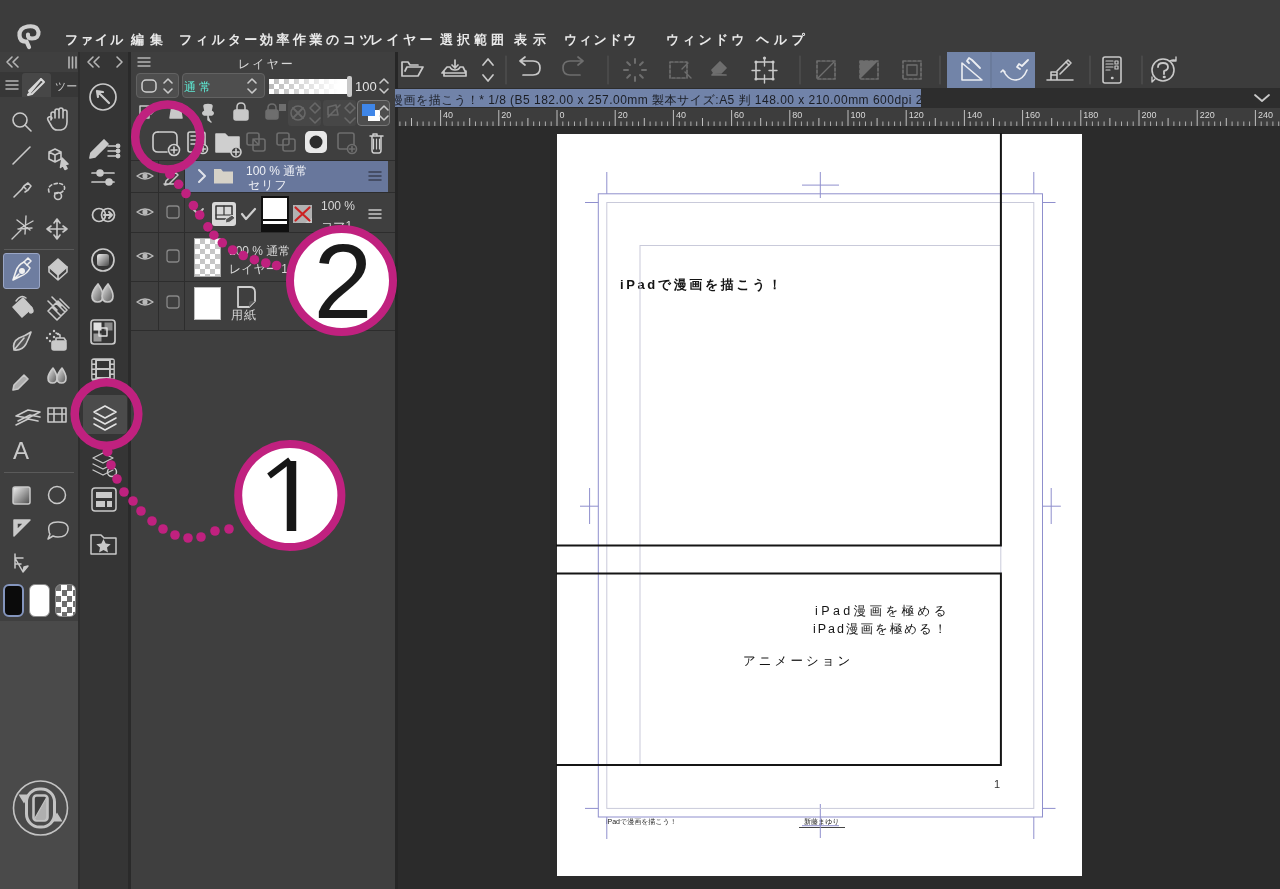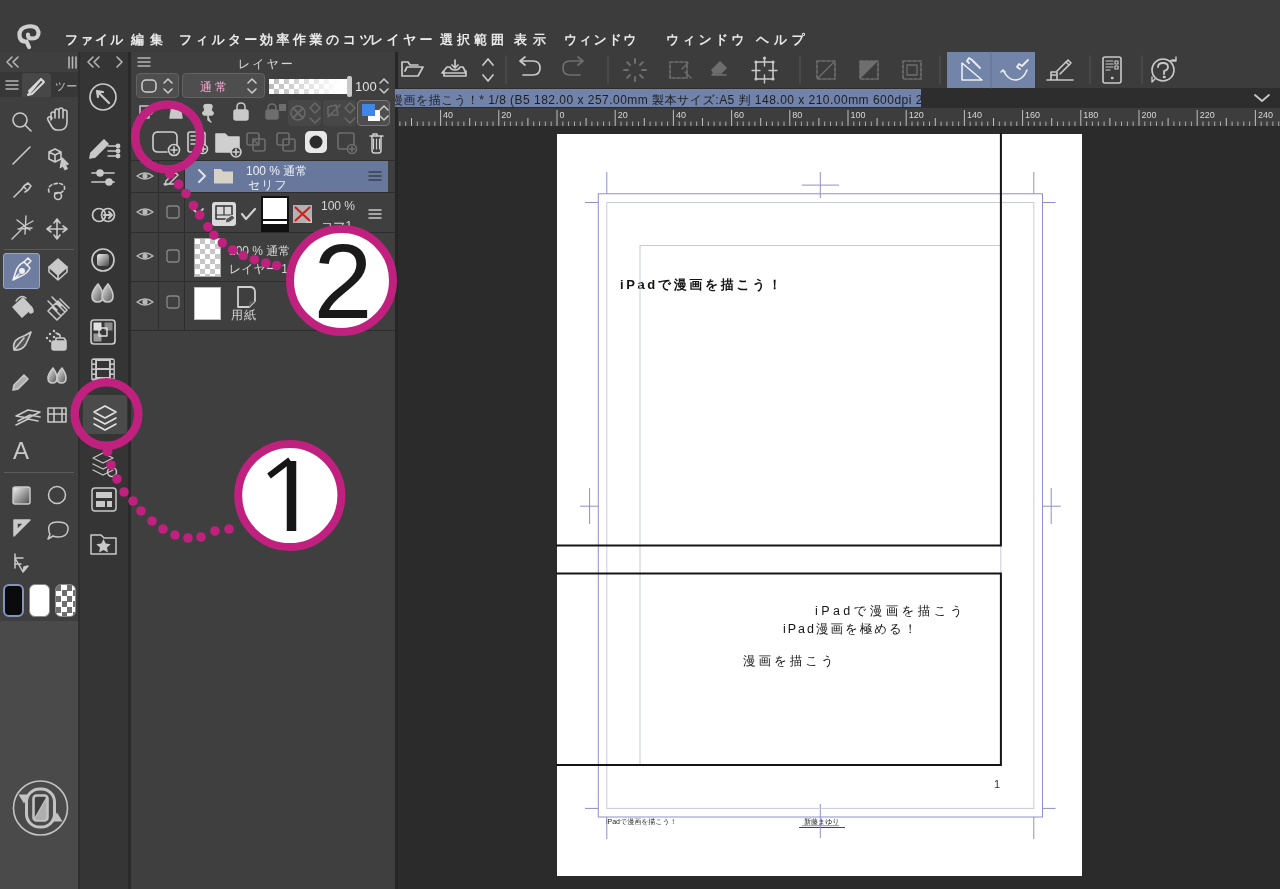--- a/index.html
+++ b/index.html
@@ -31,21 +31,21 @@
 <div class="abs" style="left:83px;top:395px;width:44px;height:39px;background:#4b4b4b;border-radius:4px"></div>
 
 <div class="abs" style="left:3px;top:584px;width:21px;height:33px;background:#0b0b0b;border:2.5px solid #8495bd;border-radius:6px"></div>
 <div class="abs" style="left:29px;top:584px;width:21px;height:33px;background:#ffffff;border:1.5px solid #8a8a8a;border-radius:6px"></div>
 <div class="abs" style="left:55px;top:584px;width:21px;height:33px;border:1.5px solid #8a8a8a;border-radius:6px;background:conic-gradient(#fff 25%,#6e6e6e 0 50%,#fff 0 75%,#6e6e6e 0);background-size:11px 11px"></div>
 
 <div class="dtxt" style="left:238px;top:56px;font-size:12px;letter-spacing:2px">レイヤー</div>
 
 <div class="abs" style="left:136px;top:73px;width:43px;height:25px;background:#4e4e4e;border:1px solid #626262;border-radius:4px"></div>
 <div class="abs" style="left:182px;top:73px;width:83px;height:25px;background:#4e4e4e;border:1px solid #626262;border-radius:4px"></div>
-<div class="dtxt" style="left:200px;top:79px;font-size:12px;letter-spacing:3px;color:#f9a8d4">通常</div>
+<div class="dtxt" style="left:184px;top:79px;font-size:12px;letter-spacing:3px;color:#5eead4">通常</div>
 
 <div class="abs" style="left:269px;top:79px;width:82px;height:15px;background:linear-gradient(to right,rgba(255,255,255,0),#fff 85%),conic-gradient(#b9b9b9 25%,#fff 0 50%,#b9b9b9 0 75%,#fff 0);background-size:100% 100%,10px 10px"></div>
 <div class="abs" style="left:347px;top:76px;width:5px;height:21px;background:#c9c9c9;border-radius:2px"></div>
 <div class="dtxt" style="left:355px;top:79px;font-size:13px;color:#e2e2e2">100</div>
 
 <div class="abs" style="left:357px;top:100px;width:33px;height:26px;background:#4e4e4e;border:1px solid #777;border-radius:4px"></div>
 
 <div class="abs" style="left:131px;top:160px;width:264px;height:1px;background:#2d2d2d"></div>
 <div class="abs" style="left:131px;top:192px;width:264px;height:1px;background:#2d2d2d"></div>
 <div class="abs" style="left:131px;top:232px;width:264px;height:1px;background:#2d2d2d"></div>
@@ -74,23 +74,23 @@
 <div class="abs" style="left:398px;top:88px;width:882px;height:20px;background:#2d2d2d"></div>
 <div class="abs" style="left:395px;top:89px;width:526px;height:18px;background:#7183a9;overflow:hidden">
 <div style="position:absolute;left:-4px;top:3px;font-size:12px;color:#1b1e25;white-space:pre;letter-spacing:0.48px" id="titletext">漫画を描こう！* 1/8 (B5 182.00 x 257.00mm 製本サイズ:A5 判 148.00 x 210.00mm 600dpi 22.6%)</div>
     </div>
 <div class="abs" style="left:398px;top:108px;width:882px;height:18px;background:#3d3d3d"></div>
 <div class="abs" style="left:398px;top:126px;width:882px;height:763px;background:#2b2b2b"></div>
 
 <div class="abs" style="left:557px;top:134px;width:525px;height:742px;background:#ffffff"></div>
 
 <div class="abs" style="left:620px;top:276px;font-size:13px;letter-spacing:2.6px;color:#141414;font-weight:bold;white-space:pre">iPadで漫画を描こう！</div>
-<div class="abs" style="left:815px;top:603px;font-size:12.5px;letter-spacing:3.4px;color:#141414;white-space:pre">iPadで漫画を描こう</div>
-<div class="abs" style="left:783px;top:621px;font-size:12.5px;letter-spacing:2px;color:#141414;white-space:pre">iPad漫画を極める！</div>
-<div class="abs" style="left:743px;top:653px;font-size:12.5px;letter-spacing:3px;color:#141414;white-space:pre">漫画を描こう</div>
+<div class="abs" style="left:815px;top:603px;font-size:12.5px;letter-spacing:3.4px;color:#141414;white-space:pre">iPad漫画を極める</div>
+<div class="abs" style="left:813px;top:621px;font-size:12.5px;letter-spacing:2px;color:#141414;white-space:pre">iPad漫画を極める！</div>
+<div class="abs" style="left:743px;top:653px;font-size:12.5px;letter-spacing:3px;color:#141414;white-space:pre">アニメーション</div>
 <div class="abs" style="left:994px;top:778px;font-size:11px;color:#333;white-space:pre">1</div>
 <div class="abs" style="left:606px;top:817px;font-size:7px;color:#222;white-space:pre">iPadで漫画を描こう！</div>
 <div class="abs" style="left:799px;top:817px;font-size:7px;color:#222;border-bottom:1px solid #444;padding:0 5px;white-space:pre">新藤まゆり</div>
 
 <svg class="abs" style="left:16px;top:22px" width="34" height="32" fill="none">
   <path d="M13 25 L10.5 19.5 Q4 20 3.5 13.5 Q3 6 11.5 4.5 Q21 3 22.5 10 Q23 16.5 16 16.5 Q11.5 16.5 12 12.5" stroke="#cfcfcf" stroke-width="4.2" stroke-linecap="round"></path>
 </svg>
 <div class="mtxt" style="left:65px;letter-spacing:1.7px">ファイル</div>
 <div class="mtxt" style="left:131px;letter-spacing:6px">編集</div>
 <div class="mtxt" style="left:179px;letter-spacing:3px">フィルター</div>

